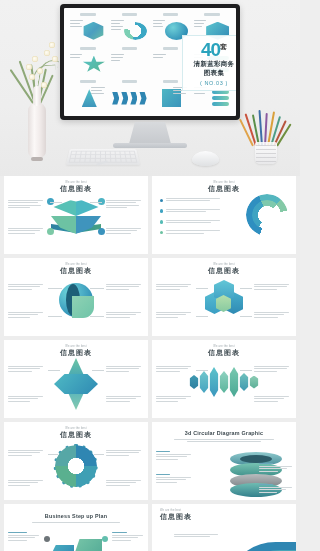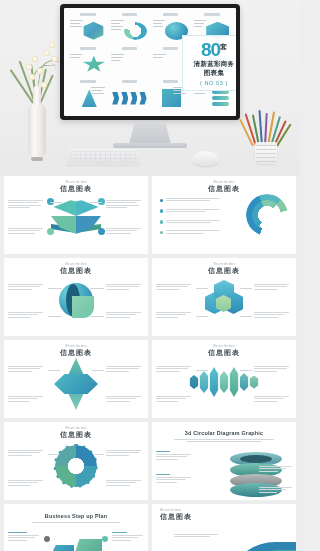--- a/index.html
+++ b/index.html
@@ -389,21 +389,21 @@
                   <div class="stack" style="width:45%;margin-left:45%">
                     <span></span>
                     <span></span>
                     <span></span>
                   </div>
                 </div>
               </div>
           </div>
 
           <div class="hero-card">
-            <div class="hc-40"><span>80</span><sup>套</sup></div>
+            <div class="hc-40"><span>40</span><sup>套</sup></div>
             <div class="hc-l1">清新蓝彩商务</div>
             <div class="hc-l2">图表集</div>
             <div class="hc-no">( NO.03 )</div>
           </div>
         </div>
       </div>
       <div class="mon-neck"></div>
       <div class="mon-base"></div>
     </div>
 

